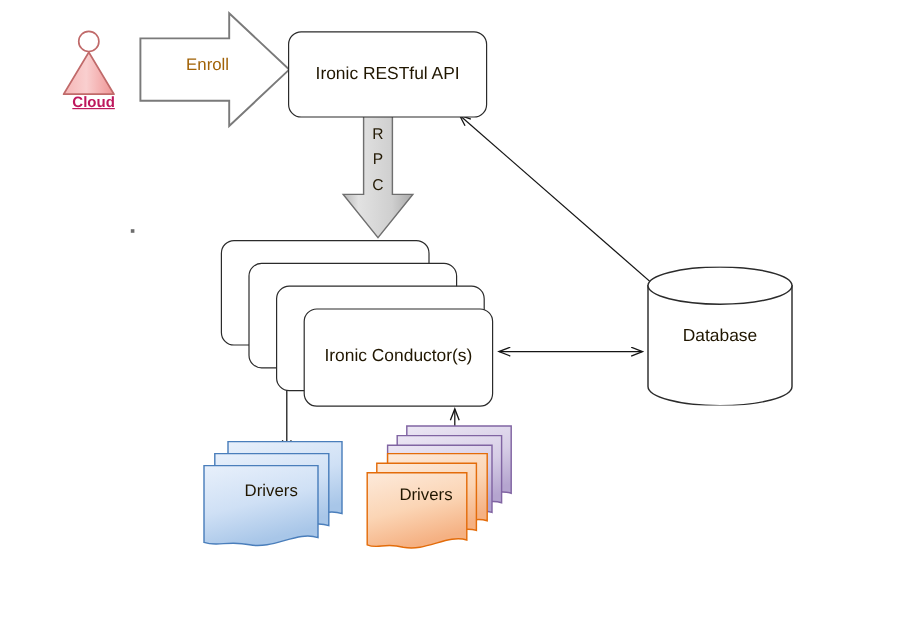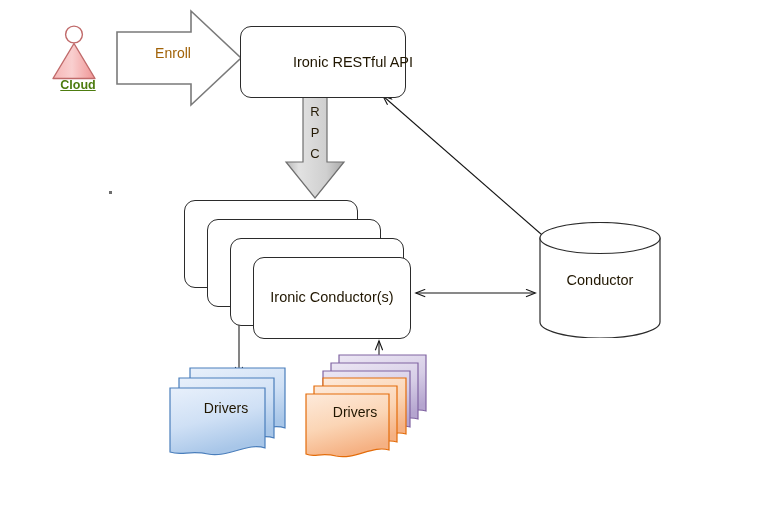--- a/index.html
+++ b/index.html
@@ -31,21 +31,21 @@
   
   #actor-group { position: absolute; left: 38px; top: 22px; width: 80px; height: 80px; z-index: 20; }
   #actor-caption {
     position: absolute;
     left: 20px;
     top: 78px;
     width: 116px;
     text-align: center;
     font-size: 12.5px;
     font-weight: bold;
-    color: #4d7c0f;
+    color: #be185d;
     line-height: 1.22;
     z-index: 25;
     text-decoration: underline;
   }
 
   
   #enroll-arrow-wrap { position: absolute; left: 114px; top: 8px; width: 130px; height: 100px; z-index: 15; }
   #enroll-label {
     left: 126px;
     top: 45px;
@@ -56,21 +56,21 @@
 
   
   .rrect {
     position: absolute;
     background: #ffffff;
     border: 1.2px solid #2b2b2b;
     border-radius: 11px;
     box-sizing: border-box;
   }
   #api-box { left: 240px; top: 26px; width: 166px; height: 72px; z-index: 22; }
-  #api-label { left: 240px; top: 53px; width: 166px; margin-left: 30px; }
+  #api-label { left: 240px; top: 53px; width: 166px; }
 
   #cond-box-4 { left: 184px; top: 200px; width: 174px; height: 88px; z-index: 11; }
   #cond-box-3 { left: 207px; top: 219px; width: 174px; height: 88px; z-index: 12; }
   #cond-box-2 { left: 230px; top: 238px; width: 174px; height: 88px; z-index: 13; }
   #cond-box-1 { left: 253px; top: 257px; width: 158px; height: 82px; z-index: 14; }
   #cond-label { left: 253px; top: 288px; width: 158px; }
 
   
   #rpc-wrap { position: absolute; left: 283px; top: 92px; width: 64px; height: 108px; z-index: 18; }
   #rpc-letters {
@@ -189,21 +189,21 @@
   <div id="cond-box-2" class="rrect"></div>
   <div id="cond-box-1" class="rrect"></div>
   <div id="cond-label" class="node-label">Ironic Conductor(s)</div>
 
   <div id="db-wrap">
     <svg width="124" height="116" viewBox="0 0 124 116">
       <path d="M2,16 L2,100 A60,16 0 0 0 122,100 L122,16 Z" fill="#ffffff" stroke="#2b2b2b" stroke-width="1.2"></path>
       <ellipse cx="62" cy="16" rx="60" ry="15.5" fill="#ffffff" stroke="#2b2b2b" stroke-width="1.2"></ellipse>
     </svg>
   </div>
-  <div id="db-label" class="node-label">Conductor</div>
+  <div id="db-label" class="node-label">Database</div>
 
   <div id="drivers-left" class="doc-stack">
     <svg width="120" height="100" viewBox="0 0 120 100">
       <defs>
         <linearGradient id="blueGrad" x1="0" y1="0" x2="0.35" y2="1">
           <stop offset="0%" stop-color="#e8f0fb"></stop>
           <stop offset="55%" stop-color="#cfe0f5"></stop>
           <stop offset="100%" stop-color="#a8c6e8"></stop>
         </linearGradient>
       </defs>

